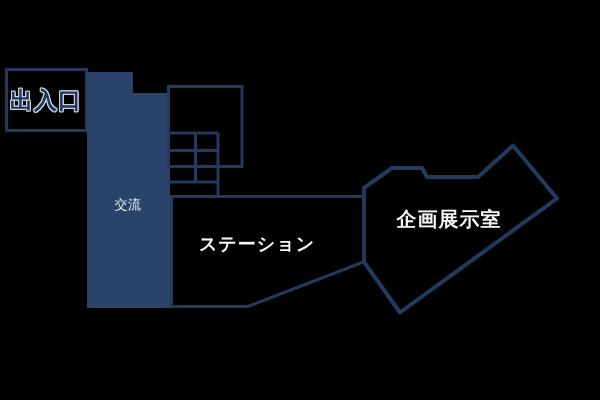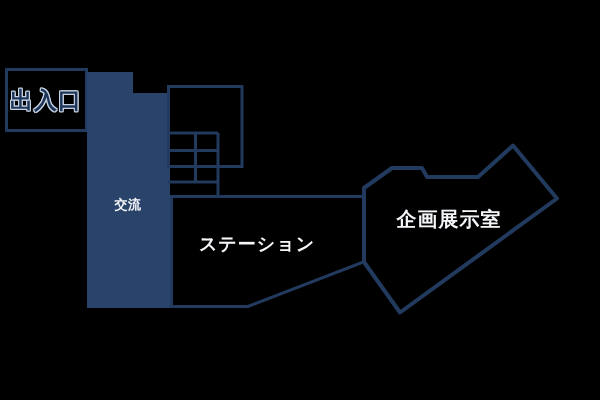--- a/index.html
+++ b/index.html
@@ -29,21 +29,21 @@
     color:var(--label-dark);font-weight:bold;
     text-shadow:
       1px 0 var(--label-outline), -1px 0 var(--label-outline),
       0 1px var(--label-outline), 0 -1px var(--label-outline),
       1px 1px var(--label-outline), -1px 1px var(--label-outline),
       1px -1px var(--label-outline), -1px -1px var(--label-outline);
   }
   .entrance-label{left:46px;top:101px;font-size:23px;letter-spacing:1px;}
   .stairs-label{left:206px;top:110px;font-size:27px;letter-spacing:1px;}
   .station-label{
-    left:128px;top:205px;font-size:13px;font-weight:bold;
+    left:128px;top:205px;font-size:13px;font-weight:normal;
     color:var(--label-light);letter-spacing:0.5px;line-height:16px;
   }
   .plaza-label{left:257px;top:245px;font-size:18px;}
   .exhibition-label{left:449px;top:219px;font-size:20px;}
 </style>
 </head>
 <body>
 
 <div class="stage">
 

